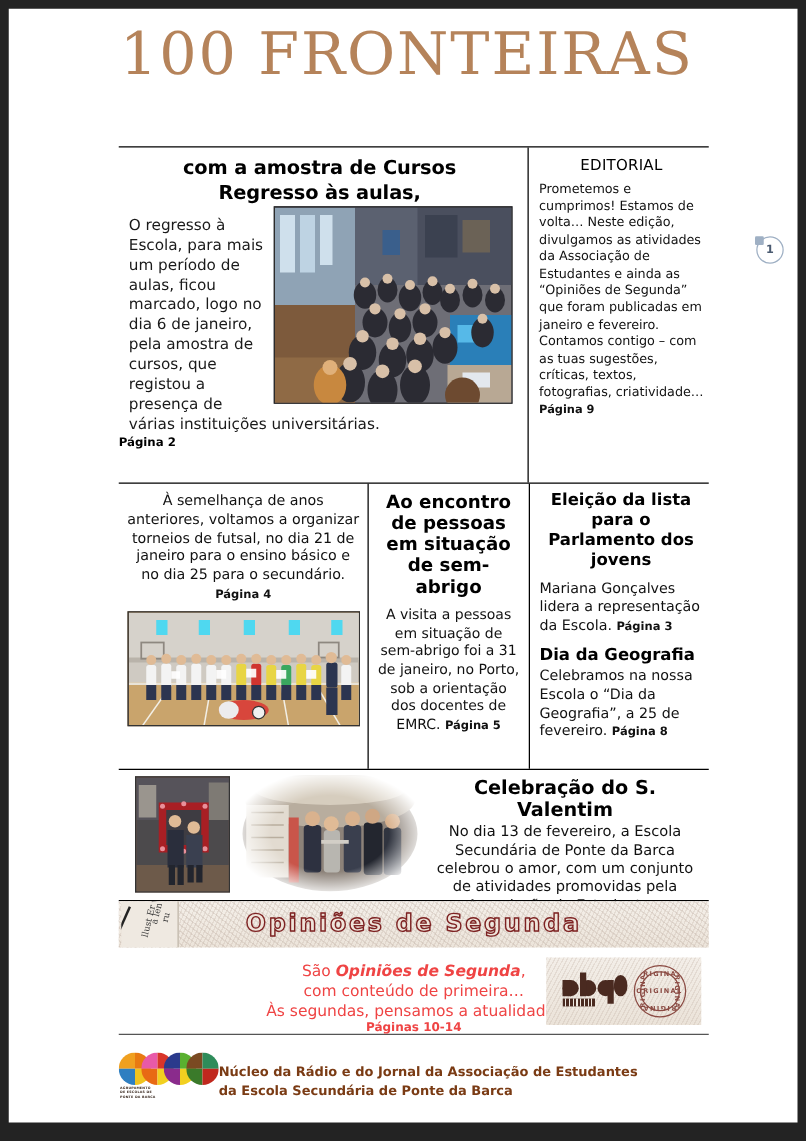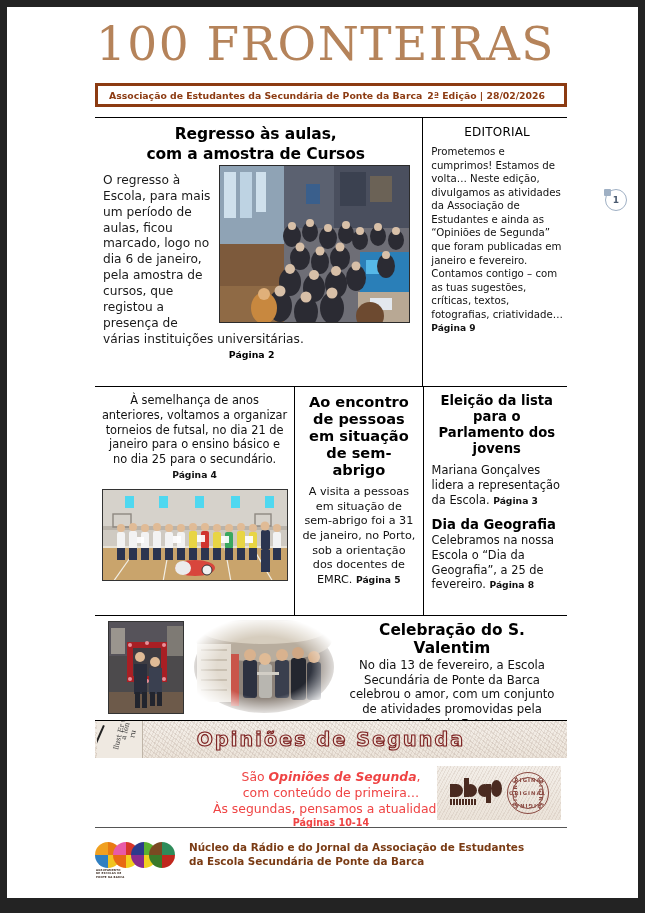--- a/index.html
+++ b/index.html
@@ -123,21 +123,21 @@
     float: right;
     width: 191px; height: 158px;
     margin: 1px 6px 1px 8px;
     border: 1px solid #2b2b2b;
     position: relative;
     overflow: hidden;
     background: #3a3a42;
   }
   .lead-pagina {
     clear: both;
-    text-align: center;
+    text-align: left;
     font-size: 9.4px;
     font-weight: bold;
     color: #000;
     padding-right: 8px;
     margin-top: 2px;
   }
 
   .ed-head {
     text-align: center;
     font-size: 12px;
@@ -310,22 +310,21 @@
   .stamp .w3 { transform: translate(-50%,-50%); }
   .stamp .w4 { transform: translate(-50%,-50%) rotate(90deg) translateY(-13px); }
   .stamp .w5 { transform: translate(-50%,-50%) rotate(-90deg) translateY(-13px); }
 
   
   #footer {
     position: absolute;
     left: 88px; top: 833px;
     width: 472px;
     display: flex;
-    align-items: flex-start;
-    gap: 14px;
+    align-items: flex-end;
   }
   #footer-logo {
     position: relative;
     width: 80px; height: 40px;
     flex: 0 0 auto;
   }
   #footer-logo .blob {
     position: absolute;
     width: 26px; height: 26px;
     border-radius: 50%;
@@ -354,35 +353,31 @@
 </style>
 </head>
 <body>
 
 <div id="viewer">
   <div id="page">
 
     <div class="masthead">
       <h1 class="masthead-title">100 FRONTEIRAS</h1>
     </div>
-    <div class="subbar">
-      <span class="sb-left">Associação de Estudantes da Secundária de Ponte da Barca</span>
-      <span class="sb-edition">2ª Edição | 28/02/2026</span>
-    </div>
 
     <div class="content">
 
       <div class="rule"></div>
 
       <div class="row" id="row1">
 
         <div id="col-lead">
           <div class="lead-head">
+            <div>com a amostra de Cursos</div>
             <div>Regresso às aulas,</div>
-            <div>com a amostra de Cursos</div>
           </div>
 
           <div class="lead-photo">
             <svg width="191" height="158" viewBox="0 0 191 158" preserveAspectRatio="none">
               <rect width="191" height="158" fill="#6e6e76"></rect>
               <rect x="0" y="0" width="64" height="78" fill="#8fa3b5"></rect>
               <rect x="4" y="6" width="12" height="46" fill="#cfe0ec"></rect>
               <rect x="20" y="6" width="12" height="46" fill="#bed3e3"></rect>
               <rect x="36" y="6" width="10" height="40" fill="#cfe0ec"></rect>
               <rect x="64" y="0" width="127" height="62" fill="#4a4f5e"></rect>

